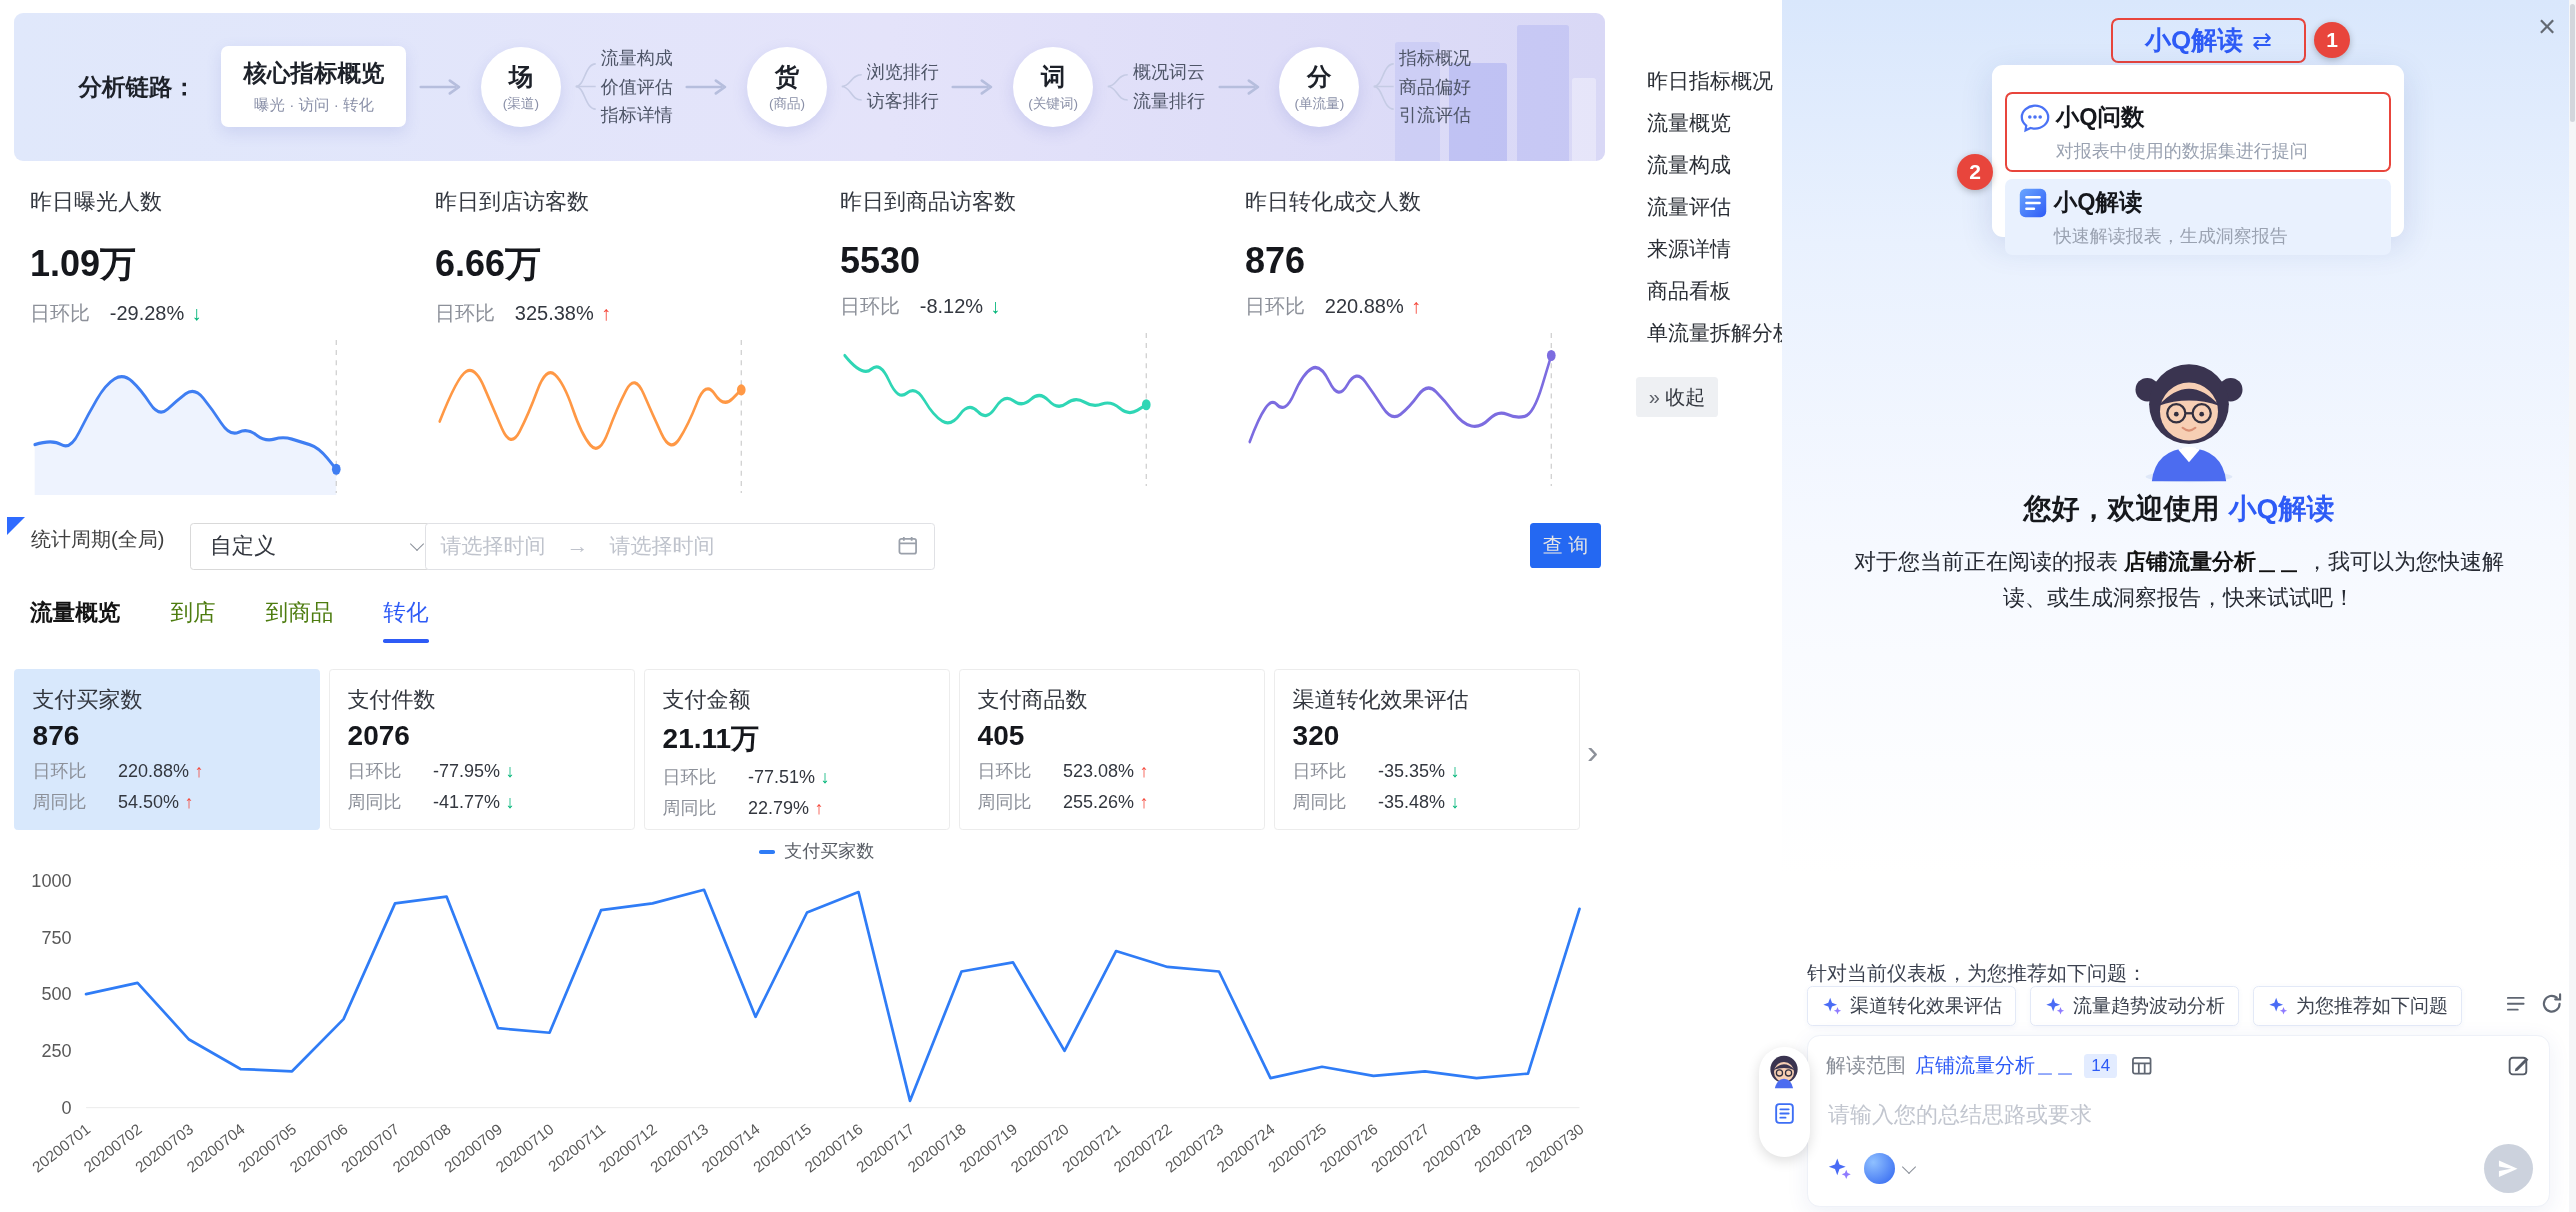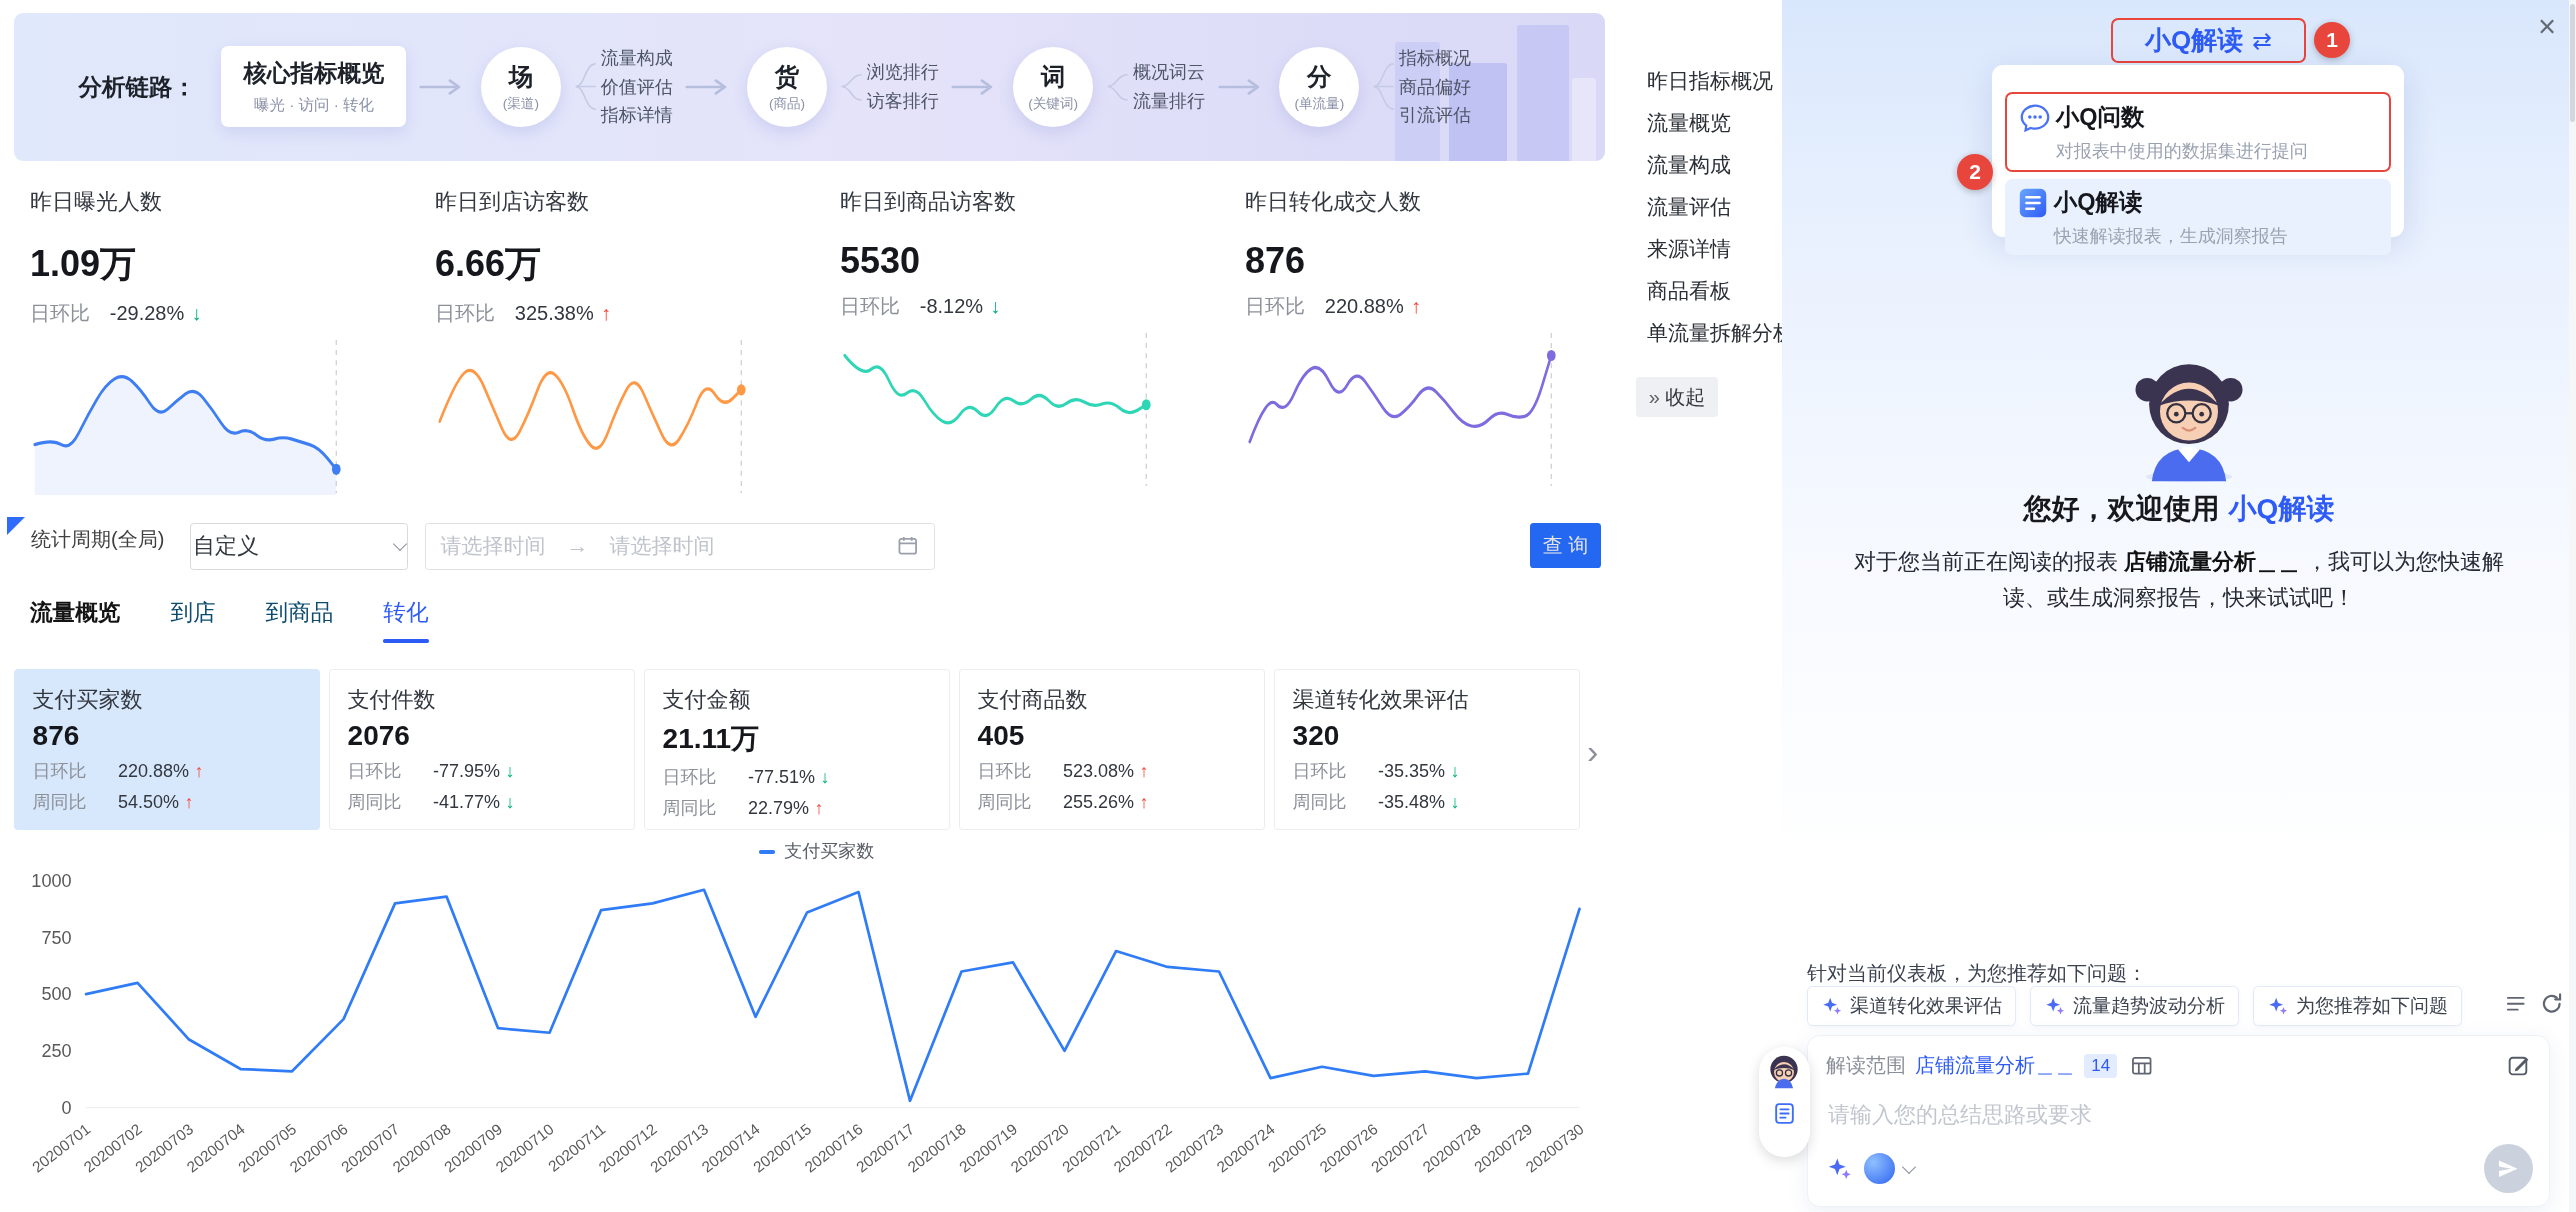--- a/index.html
+++ b/index.html
@@ -37,32 +37,32 @@
   .kpi-ratio{margin-top:11px;font-size:20px;display:flex;align-items:center;gap:7.2px;}
   .r-label{color:#8c9099;margin-right:12.7px;}
   .r-value{color:#33373f;}
   .r-arrow,.m-arrow{font-weight:700;}
   .kpi-spark{display:block;width:94%;height:161px;margin-top:9px;}
 
   
   .filter-bar{position:absolute;left:0;top:519px;width:1625px;height:52px;}
   .corner-flag{position:absolute;left:7.2px;top:-1.8px;width:0;height:0;border-top:18px solid #2f6bff;border-right:18px solid transparent;}
   .f-label{position:absolute;left:31px;top:7px;font-size:20px;color:#404040;}
-  .select{position:absolute;left:190px;top:3.6px;width:212px;height:45px;border:0.9px solid #d9d9d9;border-radius:3.6px;background:#fff;display:flex;align-items:center;padding:0 2px;font-size:22px;color:#33373f;}
+  .select{position:absolute;left:190px;top:3.6px;width:212px;height:45px;border:0.9px solid #d9d9d9;border-radius:3.6px;background:#fff;display:flex;align-items:center;padding:0 19px;font-size:22px;color:#33373f;}
   .select .chevron{margin-left:auto;margin-top:-3.6px;}
   .chevron{display:inline-block;width:9px;height:9px;border-right:1.8px solid #8a8f99;border-bottom:1.8px solid #8a8f99;transform:rotate(45deg);}
   .date-range{position:absolute;left:425px;top:3.6px;width:479px;height:45px;border:0.9px solid #e0e1e5;border-radius:3.6px;background:#fff;display:flex;align-items:center;padding:0 14.5px;gap:21px;}
   .date-range .ph{font-size:21px;color:#bfc3cc;}
   .date-range .arr{color:#bfc3cc;font-size:22px;}
   .date-range svg{margin-left:auto;}
   .query-btn{position:absolute;left:1530px;top:3.6px;width:71px;height:45px;background:#2468f2;color:#e5e5e5;border:none;border-radius:3.6px;font-size:20px;font-family:inherit;cursor:pointer;}
 
   
   .tabs{position:absolute;left:30px;top:597px;display:flex;gap:50px;}
-  .tab{font-size:22.6px;color:#0c4a6e;cursor:pointer;}
+  .tab{font-size:22.6px;color:#4d7c0f;cursor:pointer;}
   .tabs .tab:first-child{font-weight:700;color:#141414;}
   .tab.active{color:#2e5bf6;font-weight:500;}
   .tab.active::after{content:'';display:block;height:3.6px;border-radius:1.8px;background:#2e5bf6;margin-top:11px;}
 
   
   .metric-row{position:absolute;left:13.6px;top:669px;width:1566px;height:161px;display:flex;gap:9px;}
   .metric{flex:1;border:0.9px solid #ececec;border-radius:3.6px;background:#fff;padding:14.5px 18px;box-sizing:border-box;}
   .metric.selected{background:#d8e8fc;border-color:#d8e8fc;}
   .m-title{font-size:22px;color:#33373f;}
   .m-value{font-size:28px;font-weight:700;color:#15171c;margin-top:5.4px;}

